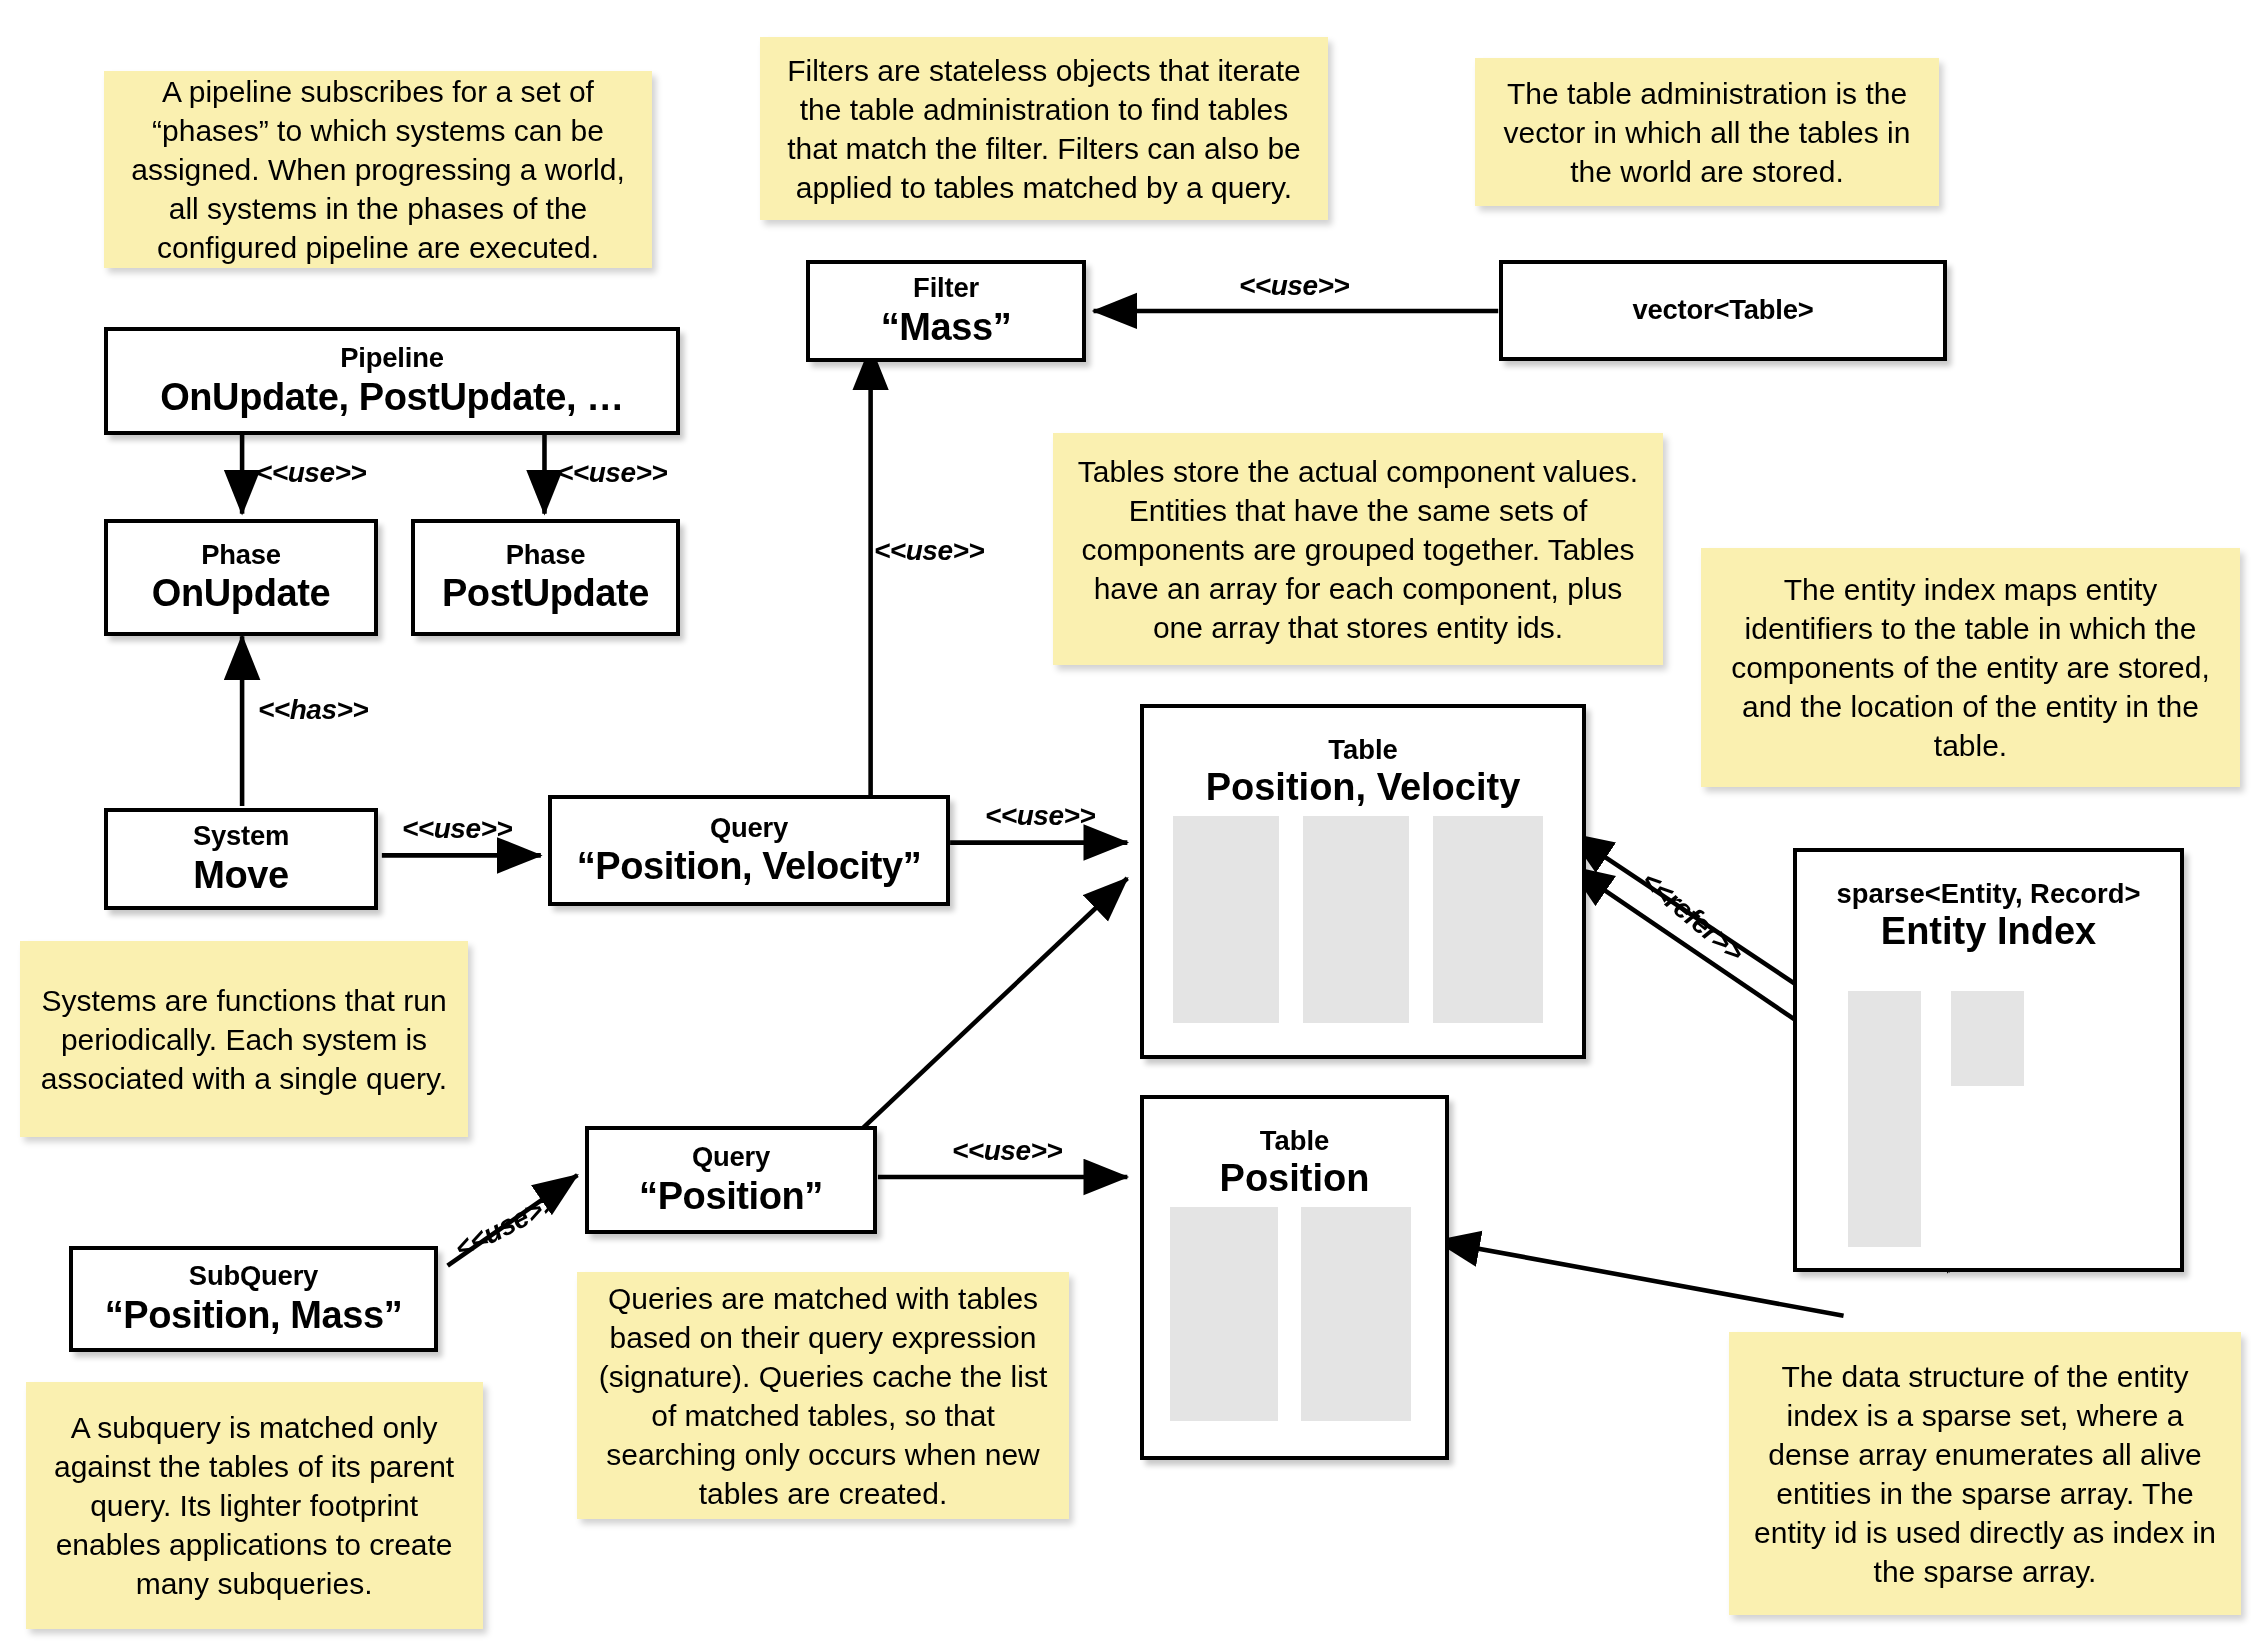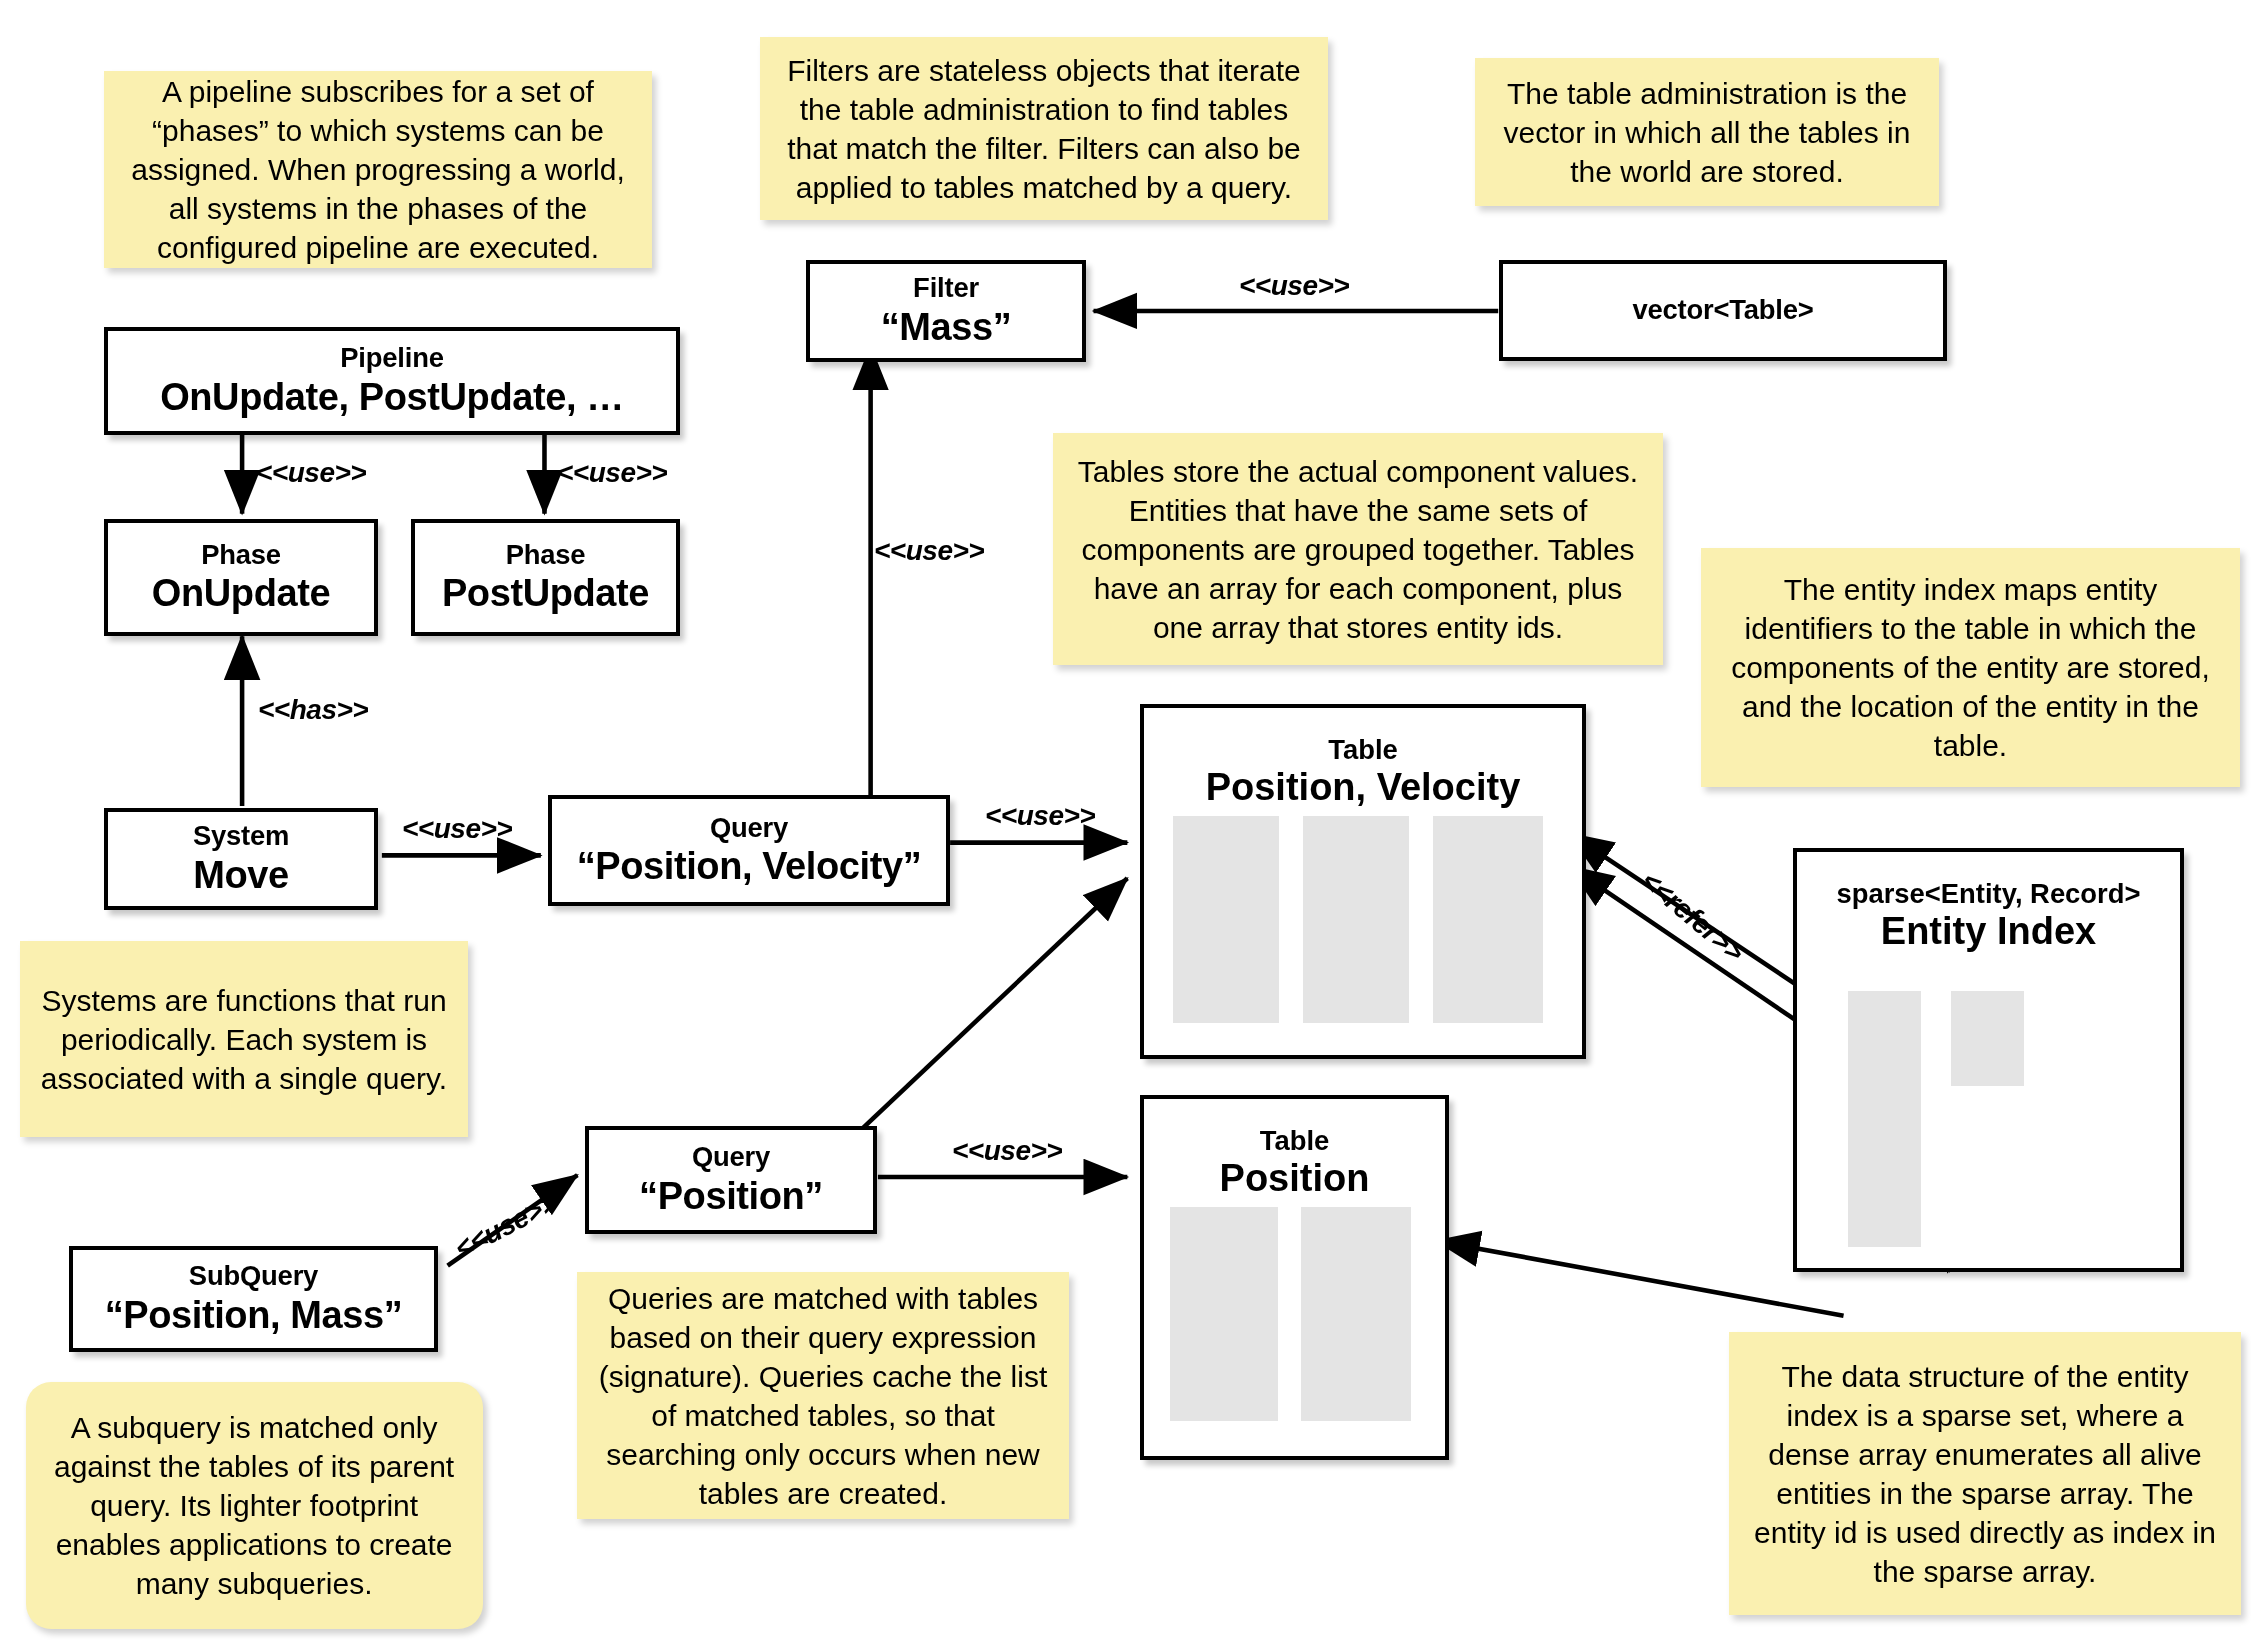--- a/index.html
+++ b/index.html
@@ -172,21 +172,21 @@
   </div>
 
   <div class="note" style="left:20px; top:941px; width:448px; height:196px;">
     <span>Systems are functions that run periodically. Each system is associated with a single query.</span>
   </div>
 
   <div class="note" style="left:577px; top:1272px; width:492px; height:247px;">
     <span>Queries are matched with tables based on their query expression (signature). Queries cache the list of matched tables, so that searching only occurs when new tables are created.</span>
   </div>
 
-  <div class="note" style="left:25.6px; top:1382px; width:457px; height:247px;border-radius:25px;">
+  <div class="note" style="left:25.6px; top:1382px; width:457px; height:247px;">
     <span>A subquery is matched only against the tables of its parent query. Its lighter footprint enables applications to create many subqueries.</span>
   </div>
 
   <div class="note" style="left:1729px; top:1332px; width:512px; height:283px;">
     <span>The data structure of the entity index is a sparse set, where a dense array enumerates all alive entities in the sparse array. The entity id is used directly as index in the sparse array.</span>
   </div>
 
   <div class="node" style="left:104px; top:327px; width:576px; height:108px;">
     <div class="stereo">Pipeline</div>
     <div class="name">OnUpdate, PostUpdate, …</div>

